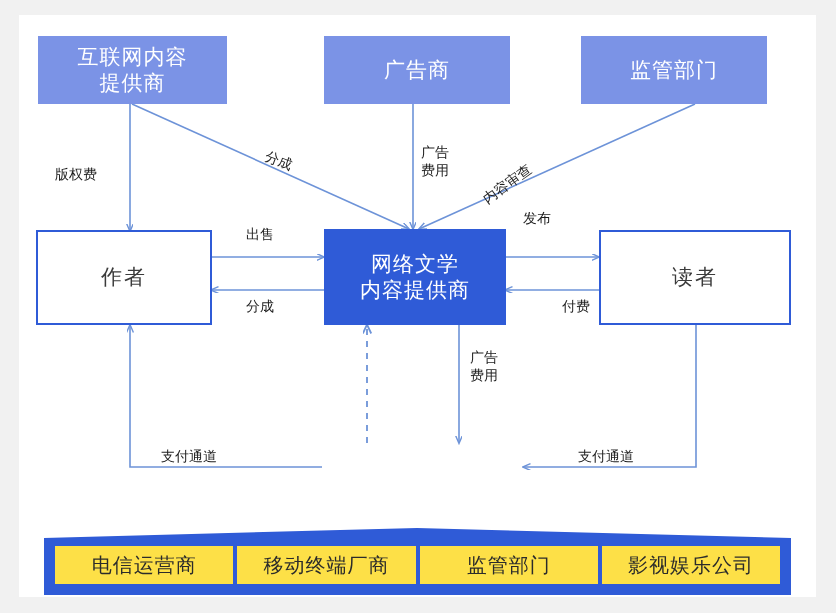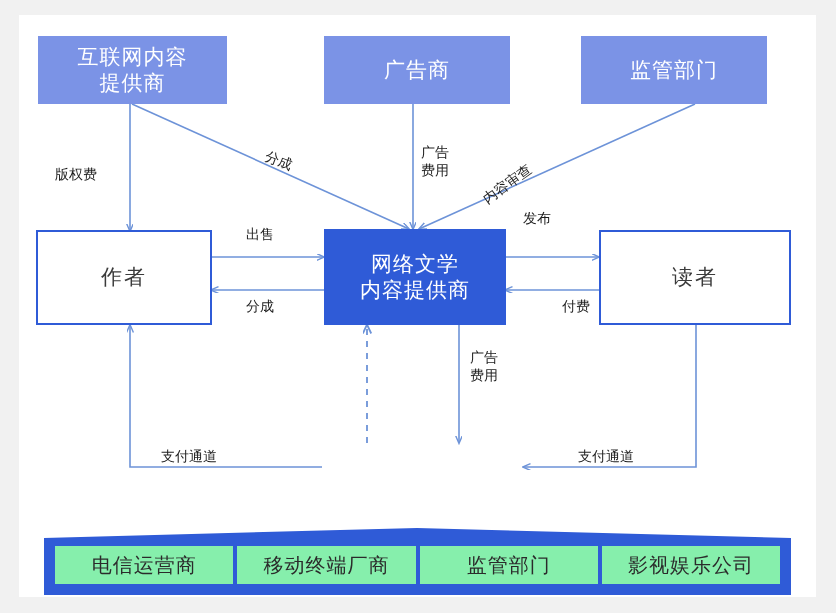--- a/index.html
+++ b/index.html
@@ -93,21 +93,21 @@
     top: 16px;
     width: 747px;
     height: 42px;
     display: flex;
     align-items: center;
     justify-content: space-between;
     padding: 0 9px;
     box-sizing: border-box;
   }
   .banner-cell {
-    background: #86efac;
+    background: #fde047;
     color: #2b2b2b;
     font-size: 20px;
     letter-spacing: 1px;
     height: 38px;
     display: flex;
     align-items: center;
     justify-content: center;
     box-sizing: border-box;
     flex: 1 1 0;
     margin: 0 2px;

